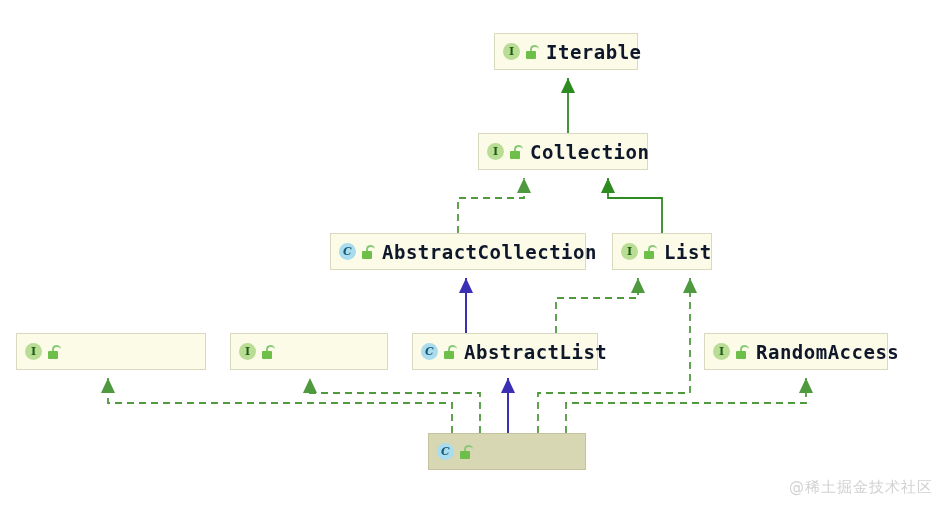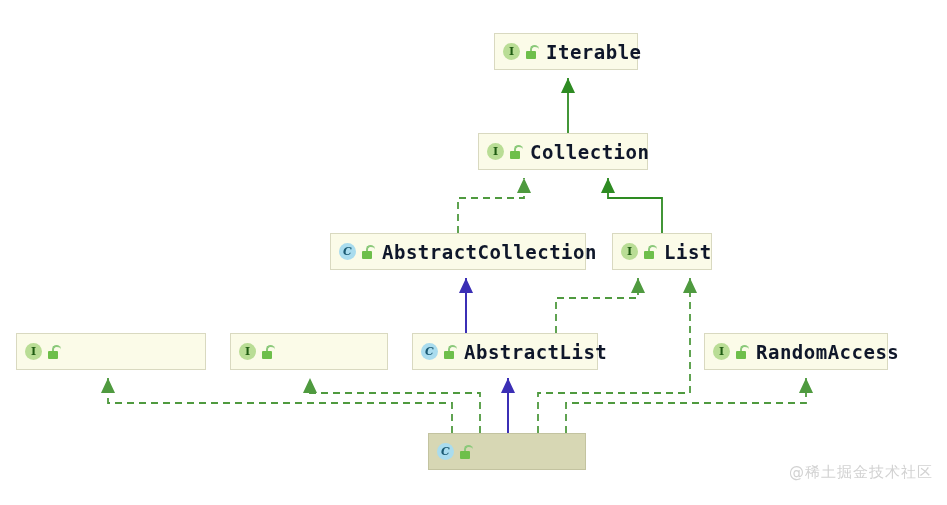--- a/index.html
+++ b/index.html
@@ -92,21 +92,21 @@
     height: 7px;
     border: 2px solid #8bc97a;
     border-bottom: none;
     border-right: none;
     border-top-left-radius: 5px;
     border-top-right-radius: 5px;
   }
   .watermark {
     position: absolute;
     right: 14px;
-    bottom: 23px;
+    bottom: 8px;
     font-family: "DejaVu Sans", "Liberation Sans", sans-serif;
     font-size: 15px;
     color: #d2d2d2;
     letter-spacing: 1px;
     user-select: none;
   }
 </style>
 </head>
 <body>
 

